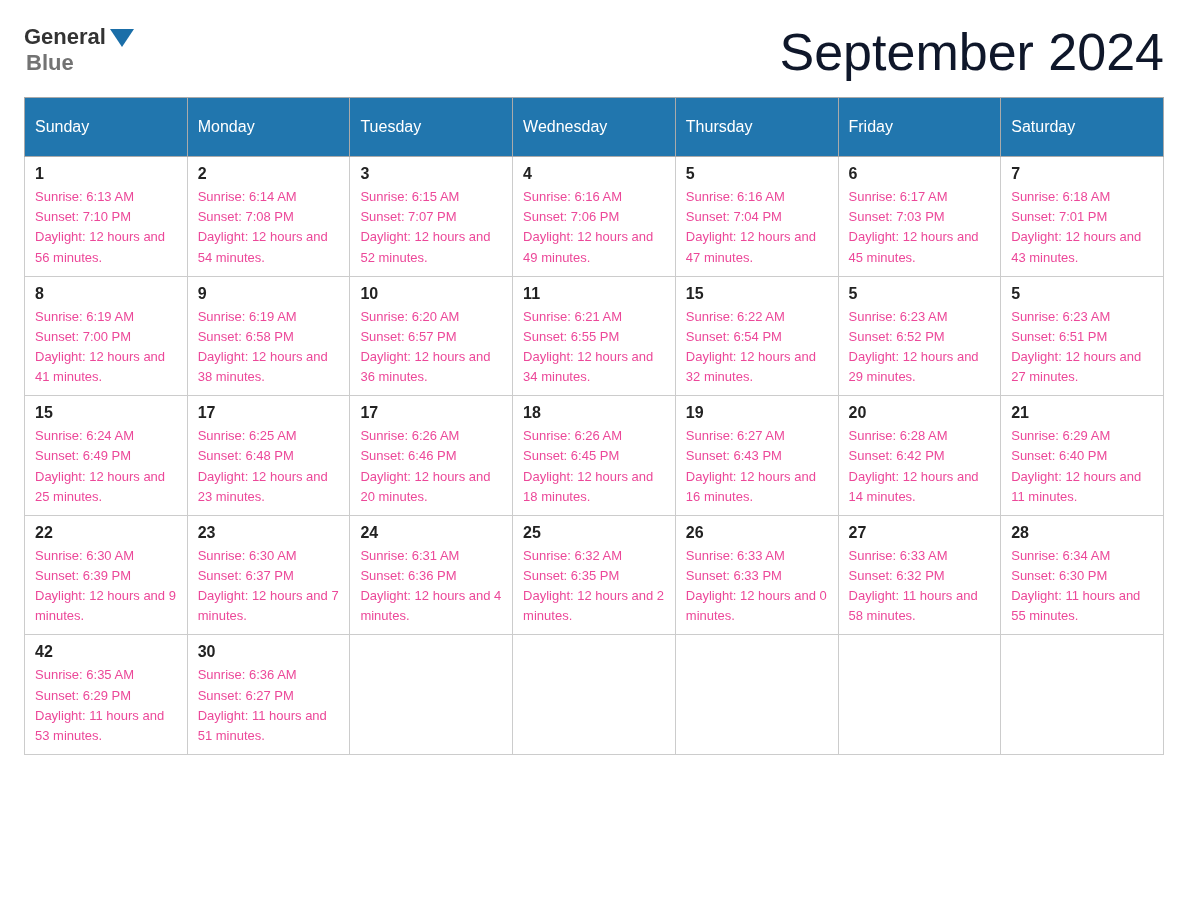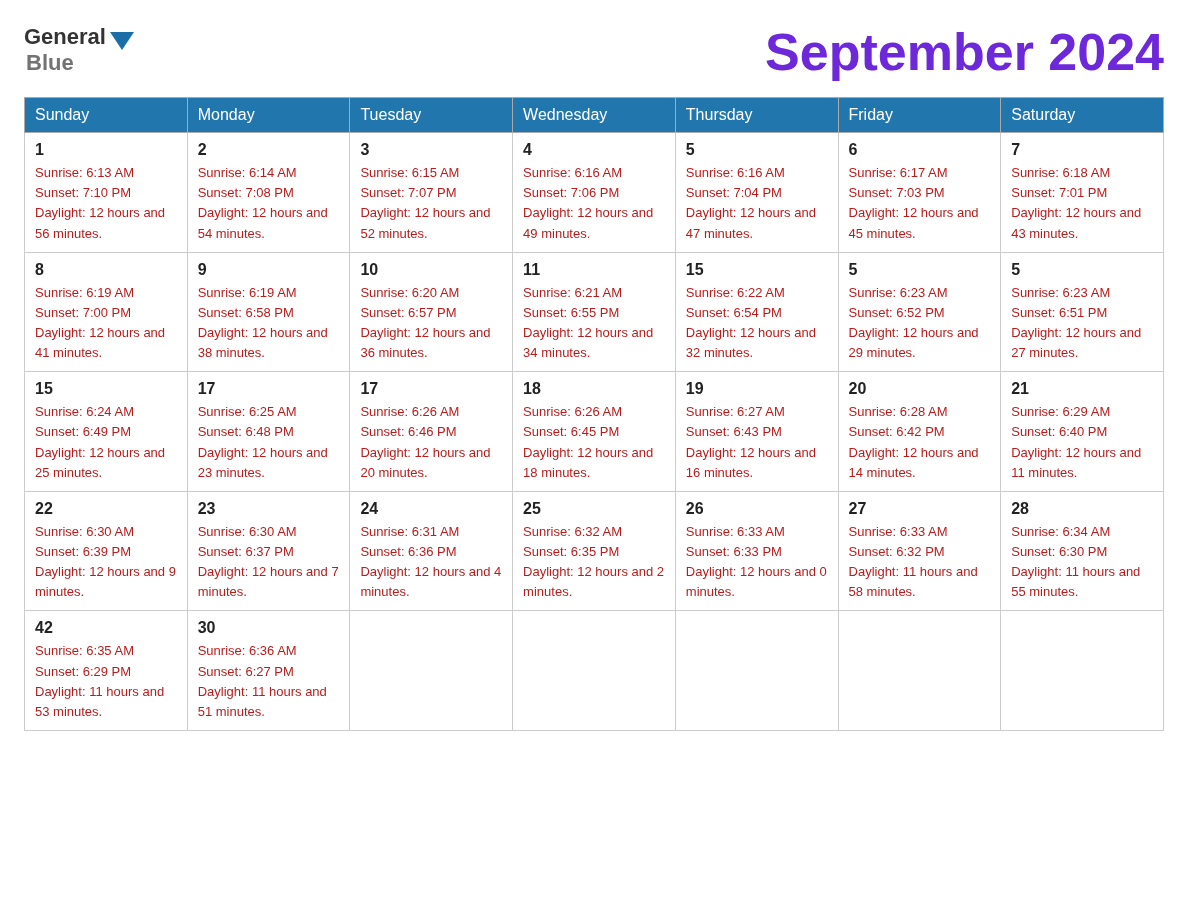--- a/index.html
+++ b/index.html
@@ -16,21 +16,21 @@
       align-items: flex-start;
       margin-bottom: 16px;
     }
     .logo {
       display: flex;
       flex-direction: column;
       align-items: flex-start;
     }
     .logo-top {
       display: flex;
-      align-items: flex-end;
+      align-items: center;
     }
     .logo-general {
       font-size: 22px;
       font-weight: bold;
       color: #333;
       letter-spacing: 0;
     }
     .logo-arrow {
       width: 0;
       height: 0;
@@ -44,42 +44,42 @@
       font-size: 22px;
       font-weight: bold;
       color: #737373;
       margin-left: 2px;
     }
     .title-block {
       text-align: right;
     }
     .calendar-title {
       font-size: 52px;
-      font-weight: bold;
-      color: #6d28d9;
+      font-weight: normal;
+      color: #0f172a;
       line-height: 1.1;
     }
     .calendar-subtitle {
       font-size: 20px;
       color: #444;
       margin-top: 4px;
     }
     .calendar-table {
       width: 100%;
       border-collapse: collapse;
       border: 1px solid #aaa;
     }
     .calendar-table thead tr {
       background: #2176ae;
     }
     .calendar-table thead th {
       color: #fff;
       font-size: 16px;
       font-weight: normal;
-      padding: 8px 10px;
+      padding: 20px 10px;
       text-align: left;
       border: 1px solid #aaa;
     }
     .calendar-table tbody td {
       vertical-align: top;
       padding: 8px 10px;
       border: 1px solid #ccc;
       width: 14.28%;
       min-height: 100px;
       font-size: 13px;
@@ -88,21 +88,21 @@
     }
     .day-number {
       font-size: 16px;
       font-weight: bold;
       display: block;
       margin-bottom: 4px;
     }
     .day-info {
       font-size: 13px;
       line-height: 1.55;
-      color: #b91c1c;
+      color: #ec4899;
     }
     .empty-cell {
       background: #fff;
     }
     .row-divider td {
       border-top: 2px solid #2176ae;
     }
   </style>
 </head>
 <body>

